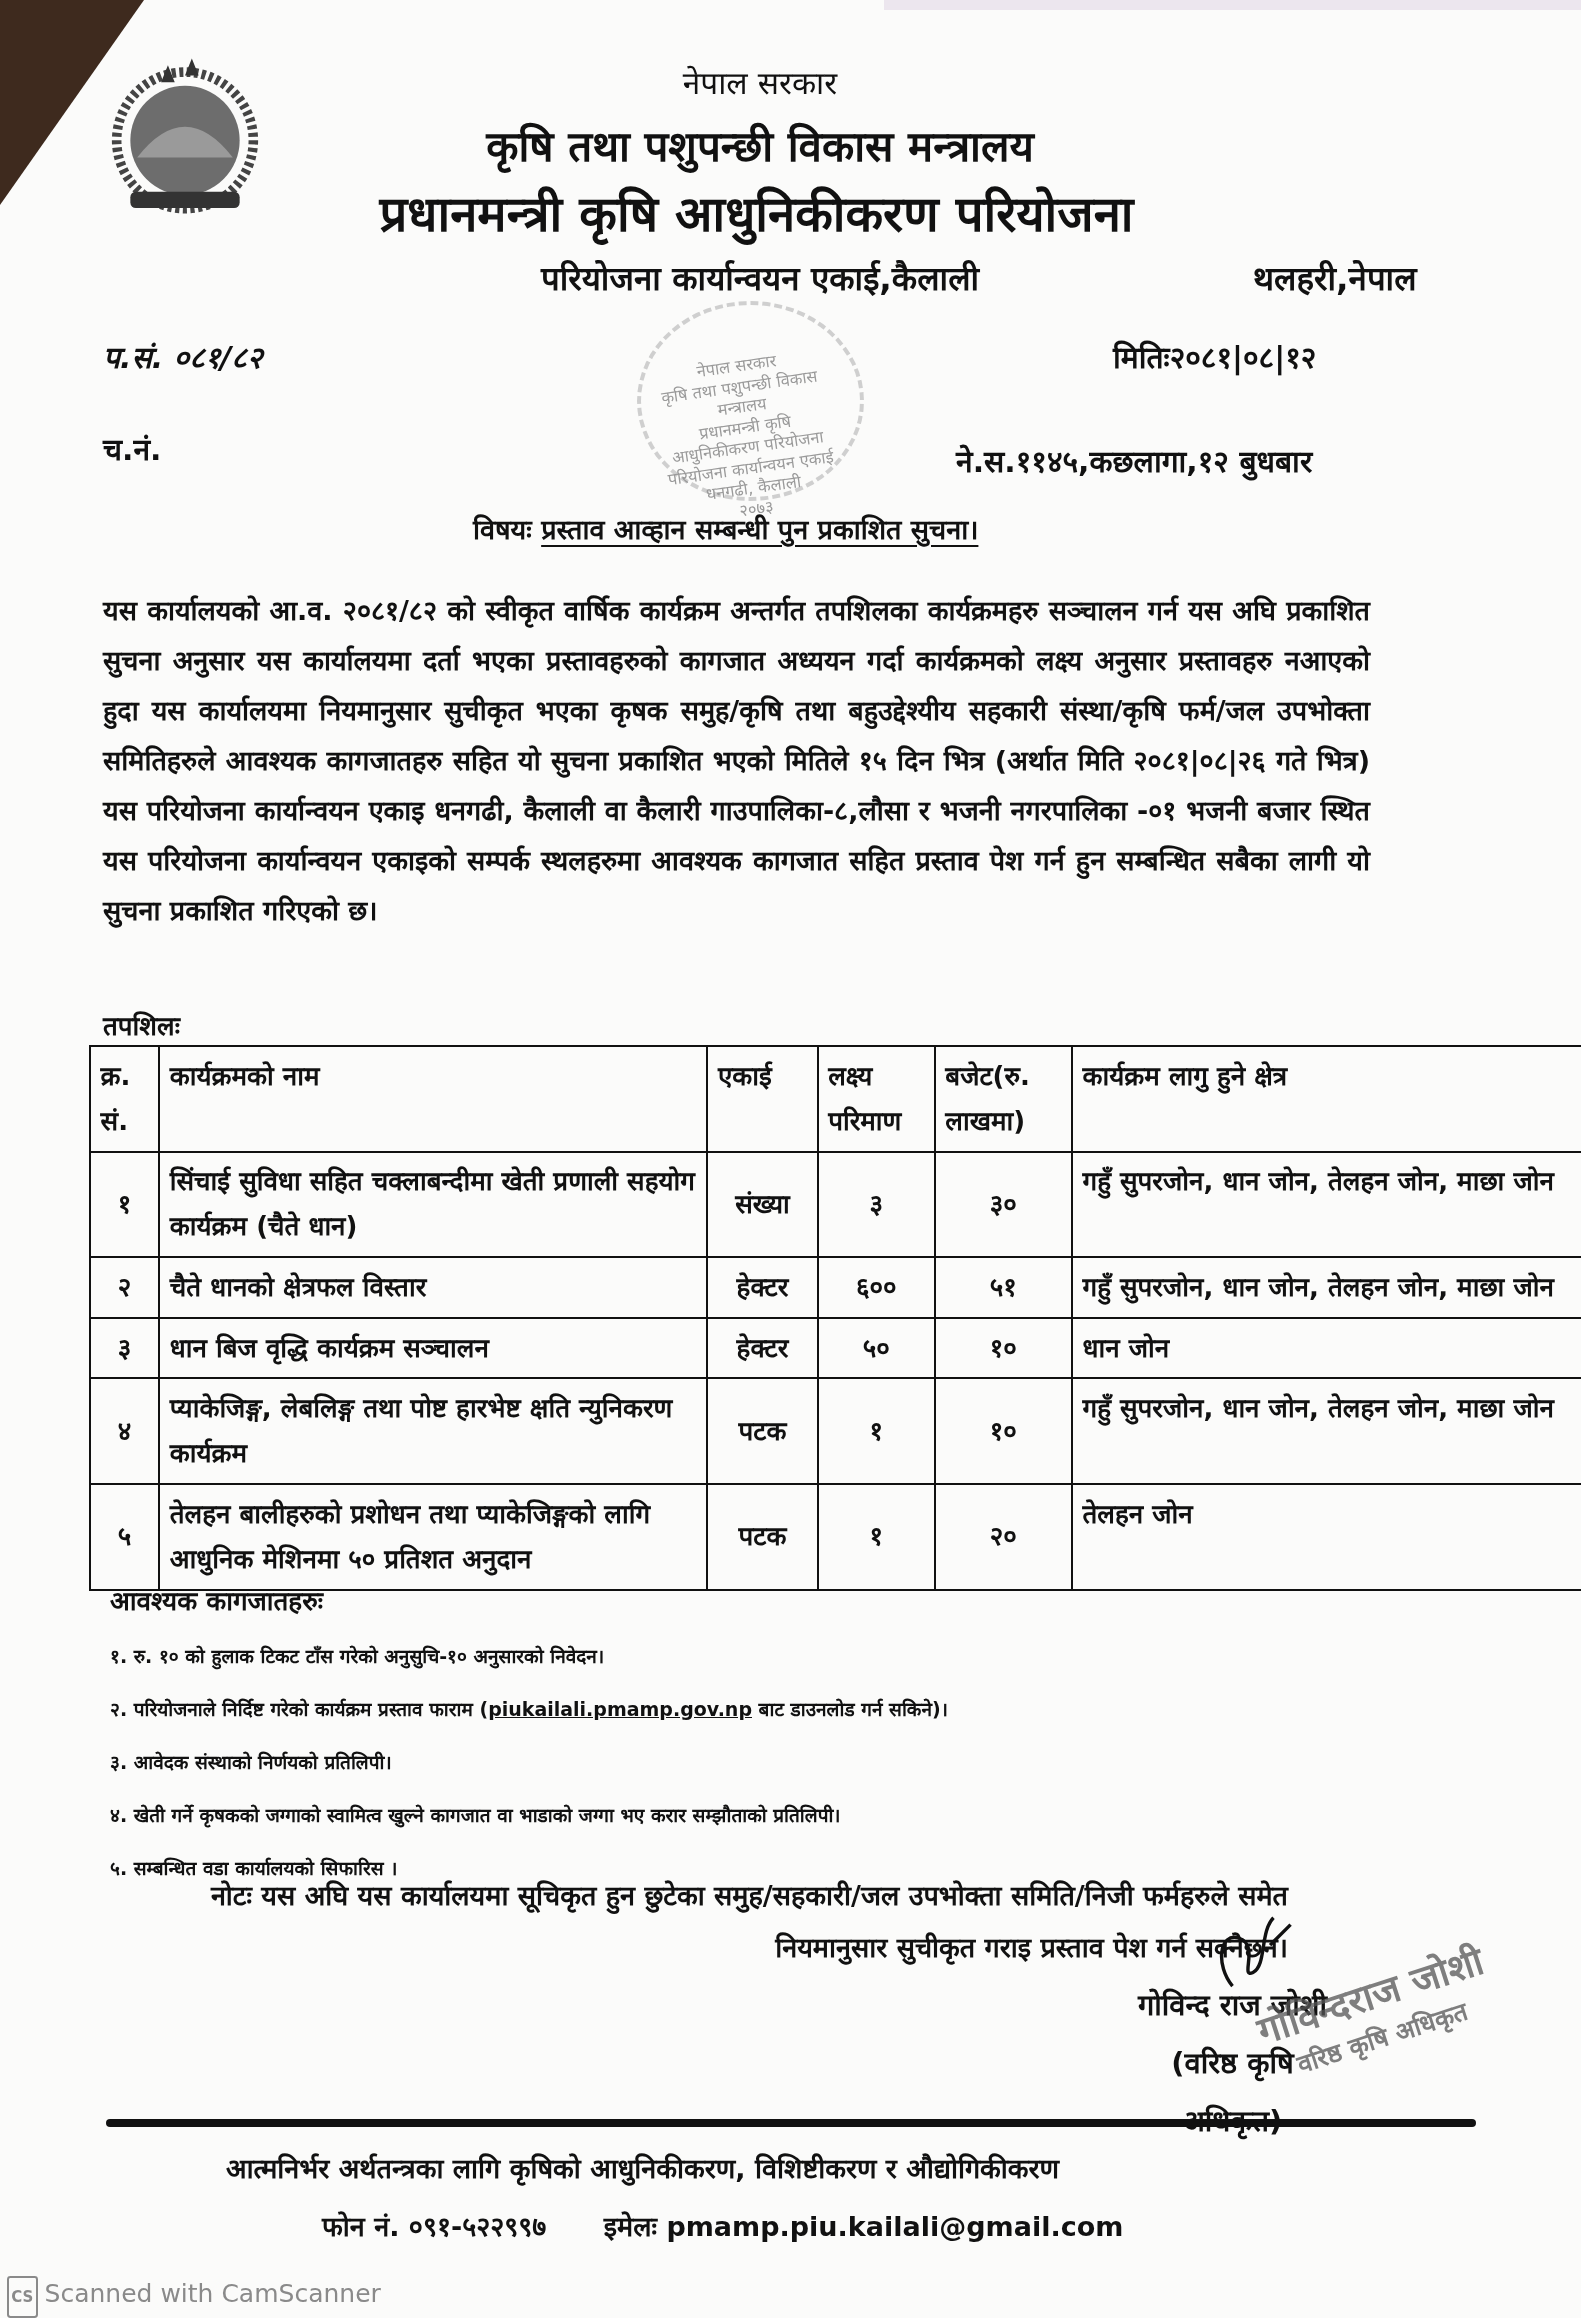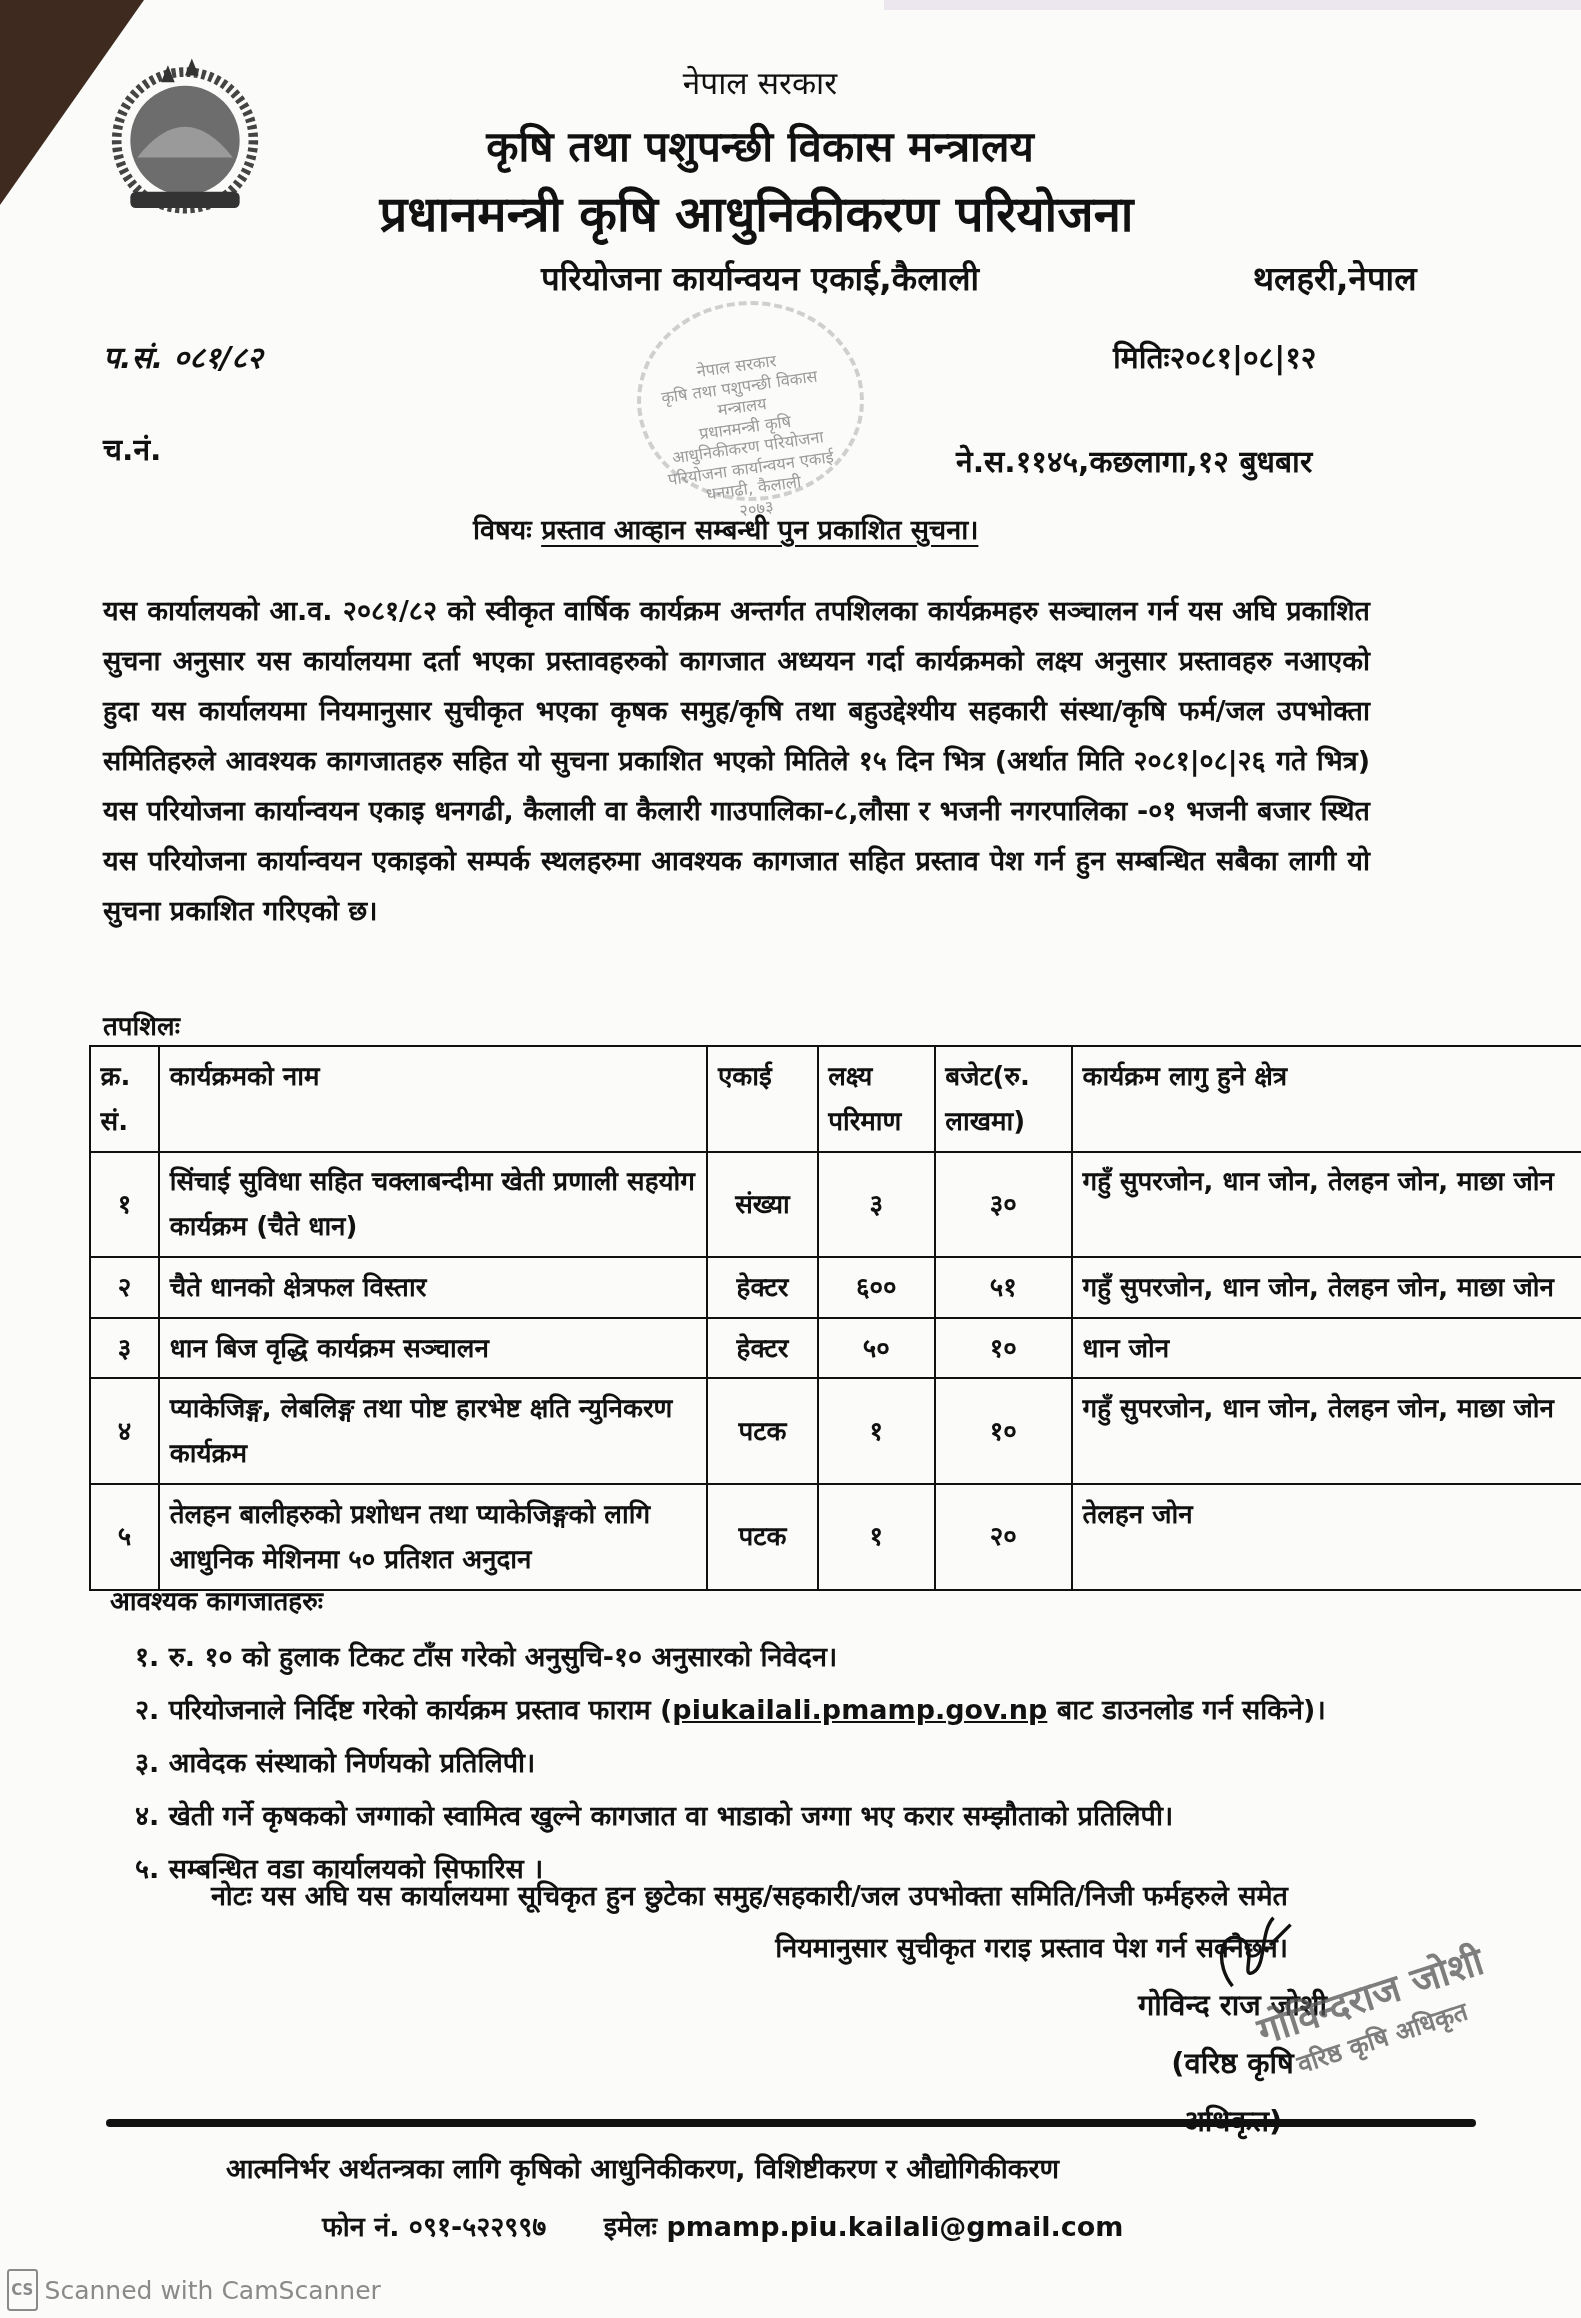--- a/index.html
+++ b/index.html
@@ -17,34 +17,34 @@
   .stamp-txt{position:absolute;left:661px;top:356px;width:171px;text-align:center;color:#9a9a9a;font-size:16.4px;line-height:20.5px;transform:rotate(-8deg);}
   .meta{position:absolute;font-size:30px;font-weight:bold;}
   .subject{position:absolute;left:473px;top:510px;font-size:27px;font-weight:bold;}
   .subject u{text-decoration:underline;text-underline-offset:5.5px;}
   .para{position:absolute;left:103px;top:586px;width:1267px;font-size:27px;line-height:50px;text-align:justify;font-weight:bold;}
   .sched{position:absolute;left:103px;top:1007px;font-size:26px;font-weight:bold;}
   table{position:absolute;left:89px;top:1045px;width:1498px;border-collapse:collapse;font-size:26px;font-weight:bold;}
   th,td{border:2.1px solid #111;padding:6.8px 9.6px;vertical-align:top;line-height:45px;text-align:left;}
   td.c{text-align:center;vertical-align:middle;}
   .docs-title{position:absolute;left:110px;top:1582px;font-size:26px;font-weight:bold;}
-  .docs{position:absolute;left:110px;top:1630px;width:1301px;font-size:27px;font-weight:bold;line-height:53px;margin-left:25px;}
+  .docs{position:absolute;left:110px;top:1630px;width:1301px;font-size:19px;font-weight:bold;line-height:53px;}
   .docs div{white-space:nowrap;}
   .link{text-decoration:underline;}
   .note{position:absolute;left:110px;top:1870px;width:1178px;font-size:27px;font-weight:bold;line-height:52px;text-align:right;}
   .sig{position:absolute;left:1212px;top:1904px;width:82px;height:89px;}
   .signame{position:absolute;left:1123px;top:1976px;font-size:29px;font-weight:bold;line-height:58px;text-align:center;width:219px;}
   .rubber{position:absolute;left:1260px;top:1973px;font-size:38px;color:#555;transform:rotate(-18deg);opacity:.75;font-weight:bold;line-height:44px;}
   .rubber .s2{font-size:25px;display:block;padding-left:27px;}
   .rule{position:absolute;left:106px;top:2119px;width:1370px;height:8.2px;background:#111;border-radius:4.1px;}
   .motto{position:absolute;left:226px;top:2149px;font-size:27px;font-weight:bold;}
   .contact{position:absolute;left:322px;top:2207px;font-size:27px;font-weight:bold;}
   .contact span{margin-right:48px;}
   .cs{position:absolute;left:6.8px;top:2269px;font-size:25px;color:#8a8a8a;display:flex;align-items:center;}
-  .cs-logo{width:27px;height:38px;border:2.1px solid #8a8a8a;border-radius:3.4px;font-size:15px;display:flex;align-items:center;justify-content:center;margin-right:6.8px;font-weight:bold;}
+  .cs-logo{width:27px;height:38px;border:2.1px solid #8a8a8a;border-radius:3.4px;font-size:15px;display:flex;align-items:center;justify-content:center;margin-right:6.8px;font-weight:bold;margin-top:7px;}
 </style>
 </head>
 <body>
 
 <div class="corner"></div>
 <div class="topstrip"></div>
 
 <svg class="emblem" viewBox="0 0 240 240">
   <circle cx="120" cy="125" r="100" fill="none" stroke="#444" stroke-width="14" stroke-dasharray="6 5"></circle>
   <circle cx="120" cy="125" r="80" fill="#6d6d6d"></circle>

